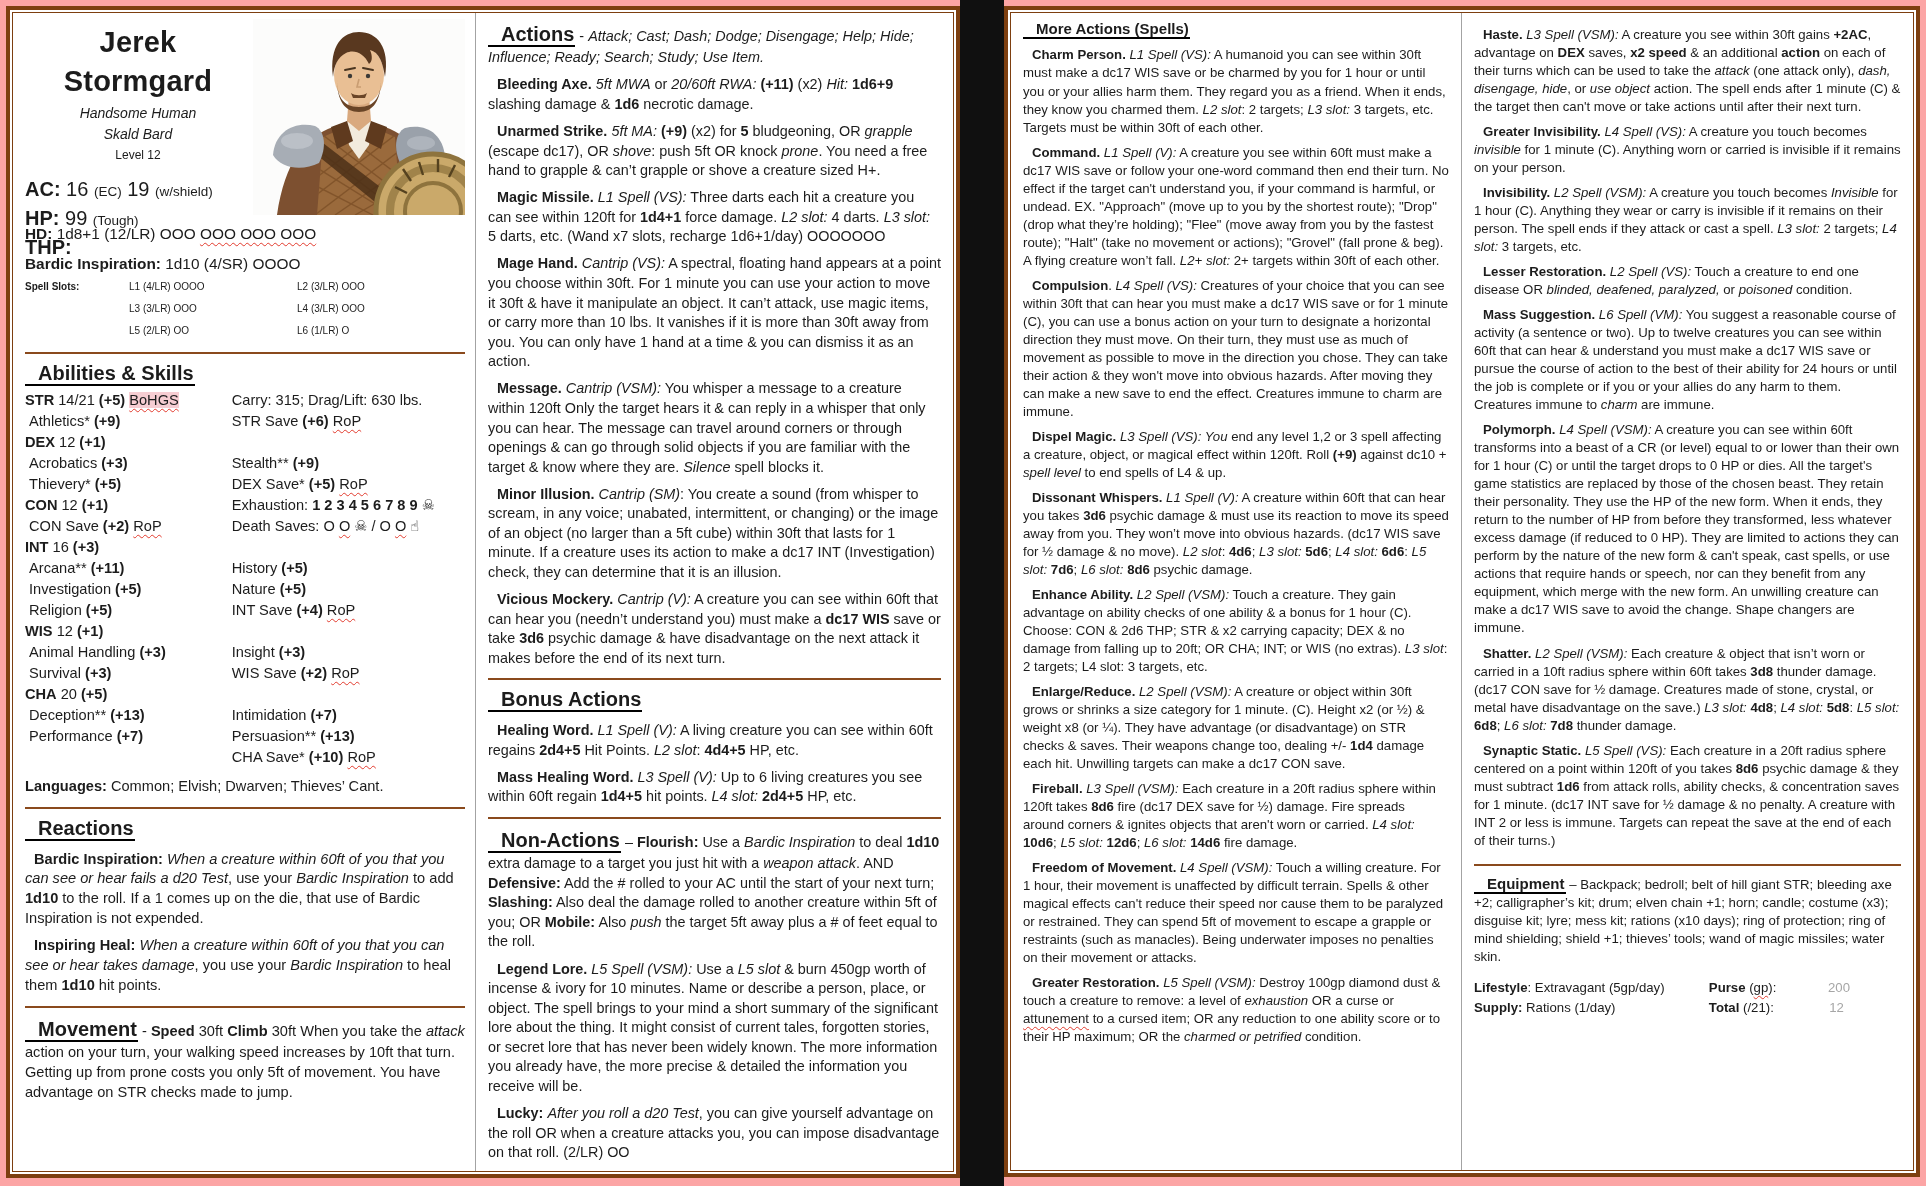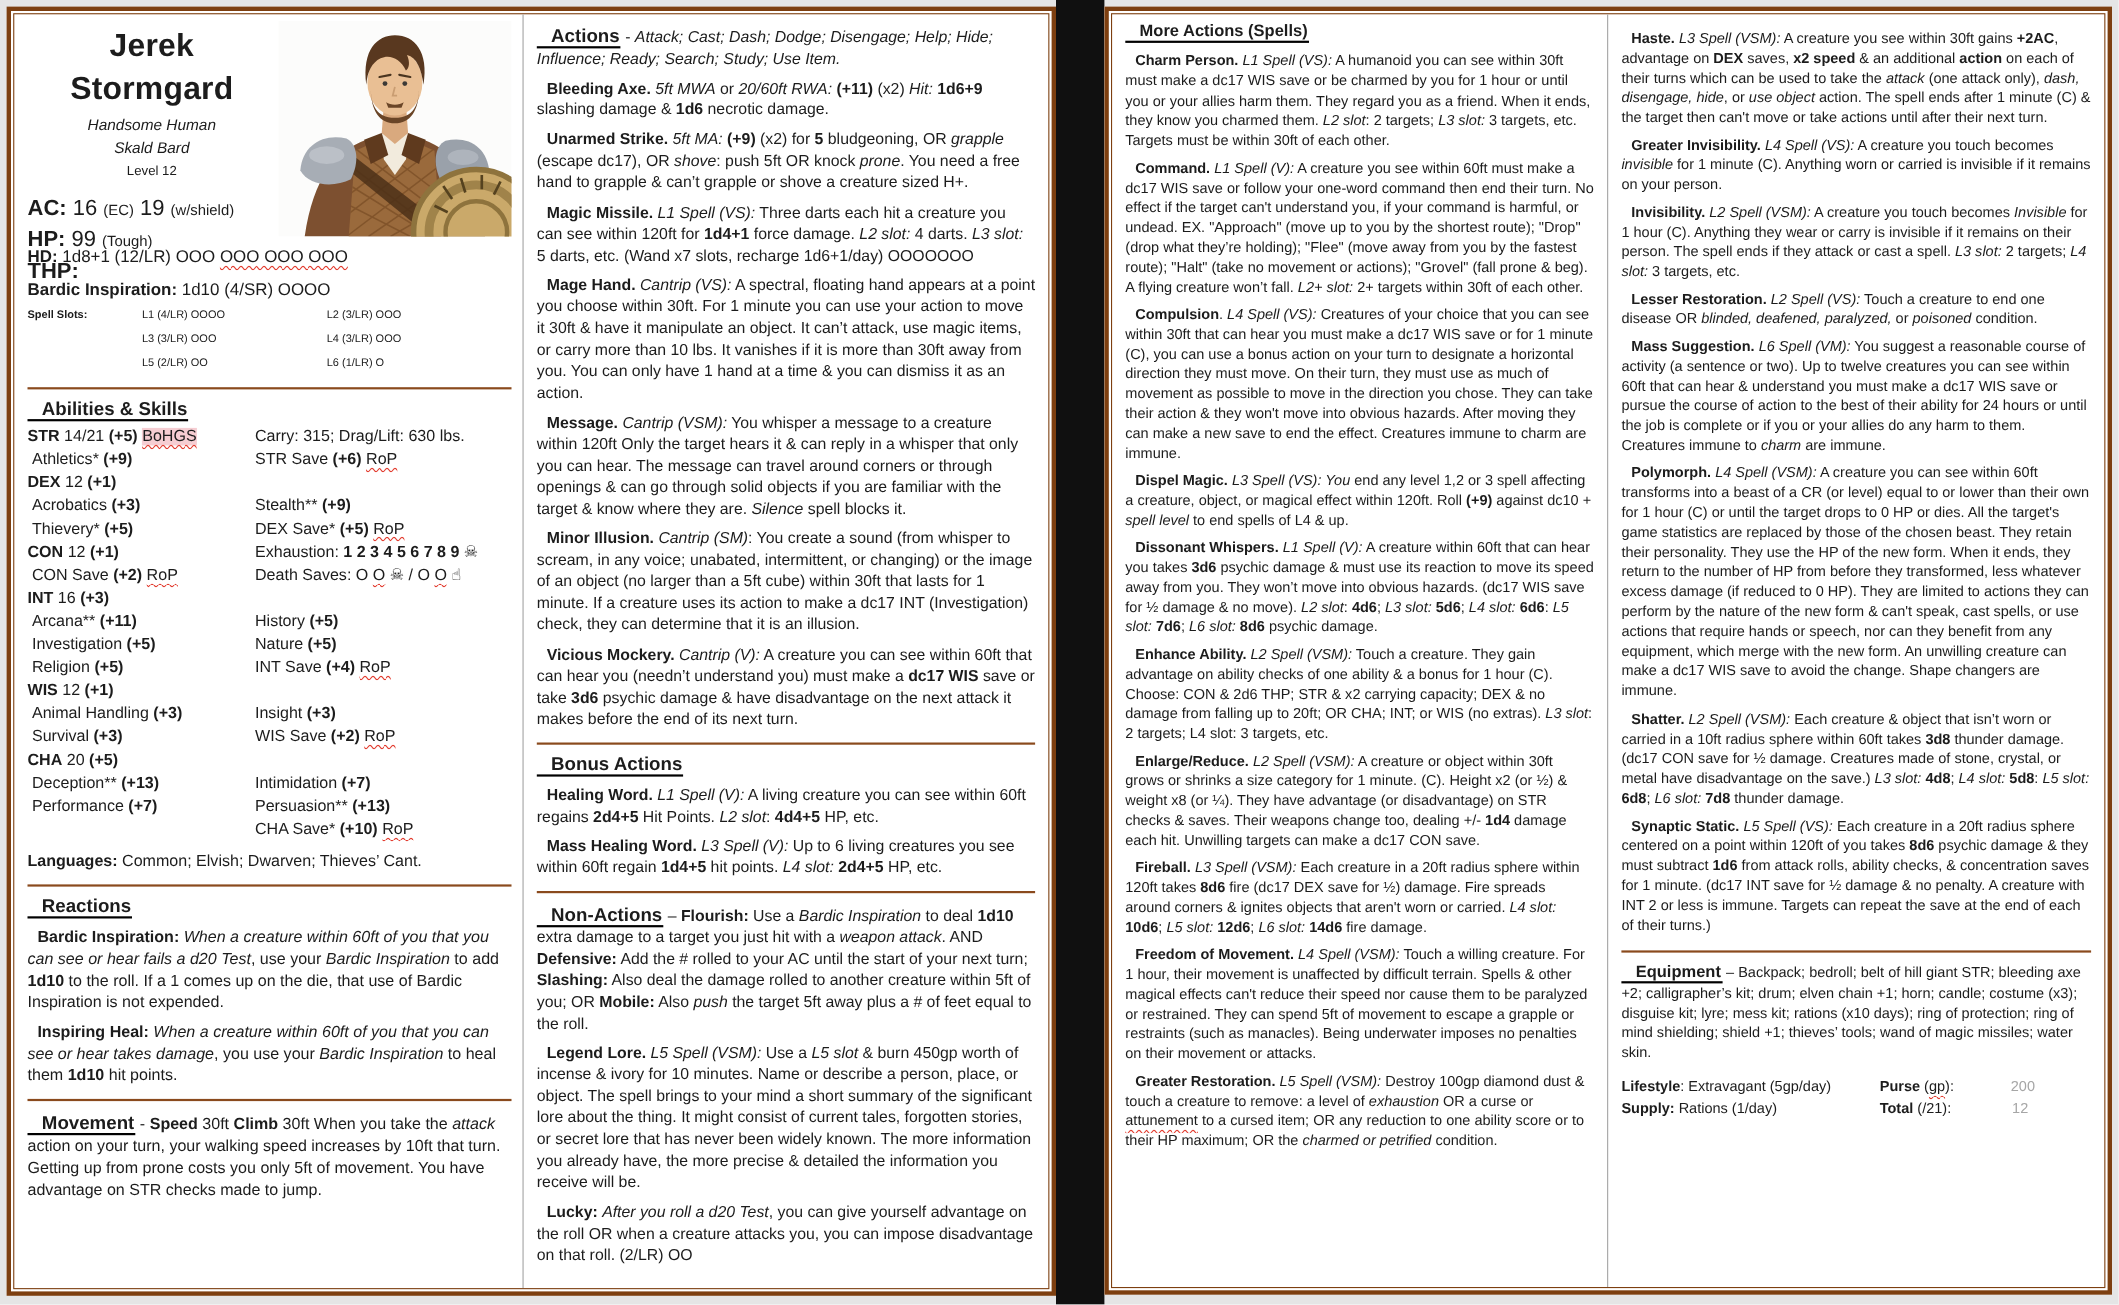--- a/index.html
+++ b/index.html
@@ -1,17 +1,17 @@
 <!DOCTYPE html>
 <html><head>
 <meta charset="utf-8">
 <style>
   html,body{margin:0;padding:0;background:#ffffff;}
   body{font-family:"Liberation Sans","DejaVu Sans",sans-serif;color:#1c1c1c;width:1926px;}
-  .sheet{display:flex;width:1926px;height:1186px;background:#e5e5e5;}
+  .sheet{display:flex;width:1926px;height:1186px;background:#fca5a5;}
   .pw1{width:960px;box-sizing:border-box;padding:6px 0 8px 6px;}
   .pw2{width:922px;box-sizing:border-box;padding:6px 6px 9px 0;}
   .gap{width:44px;background:#101010;flex:none;}
   .page{height:100%;box-sizing:border-box;border:4px solid #7d3f10;padding:2px;background:#fff;}
   .inner{height:100%;box-sizing:border-box;border:1px solid #7d3f10;display:flex;overflow:hidden;}
   
   .colA{width:462px;box-sizing:border-box;padding:6px 10px 4px 12px;font-size:14.6px;line-height:1.36;}
   .colB{flex:1;box-sizing:border-box;border-left:1px solid #a3a3a3;padding:6px 12px 4px 12px;font-size:14.4px;line-height:1.36;}
   
   .colC{width:50%;box-sizing:border-box;border-right:1px solid #a3a3a3;padding:6px 12px 4px 12px;font-size:13.2px;line-height:1.365;}
@@ -32,21 +32,21 @@
   .line{margin:9px 0 0;}
   .hdline{font-size:15.4px;}
   .slots{display:flex;font-size:10px;margin-top:1px;}
   .slotlabel{font-weight:bold;width:104px;flex:none;line-height:22px;}
   .slotgrid{flex:1;}
   .slotrow{display:flex;}
   .slotcell{width:50%;line-height:22px;}
   
   .sep{border:0;border-top:2.5px solid #8a4a1d;margin:10px 0 6px;}
   .headline{margin:4px 0 3px;}
-  .h{font-weight:bold;font-size:17px;border-bottom:2px solid #000;padding-left:13px;padding-right:1px;}
+  .h{font-weight:bold;font-size:20px;border-bottom:2px solid #000;padding-left:13px;padding-right:1px;}
   .colC .h,.colD .h{font-size:15px;}
   
   .skills{margin-top:2px;}
   .srow{display:flex;}
   .scell{line-height:21px;white-space:pre-wrap;}
   .scell:first-child{width:47%;}
   .scell:last-child{width:53%;}
   
   .para{margin:7.5px 0 0;text-indent:9px;}
   .headpara{text-indent:0;margin:8px 0 0;}

